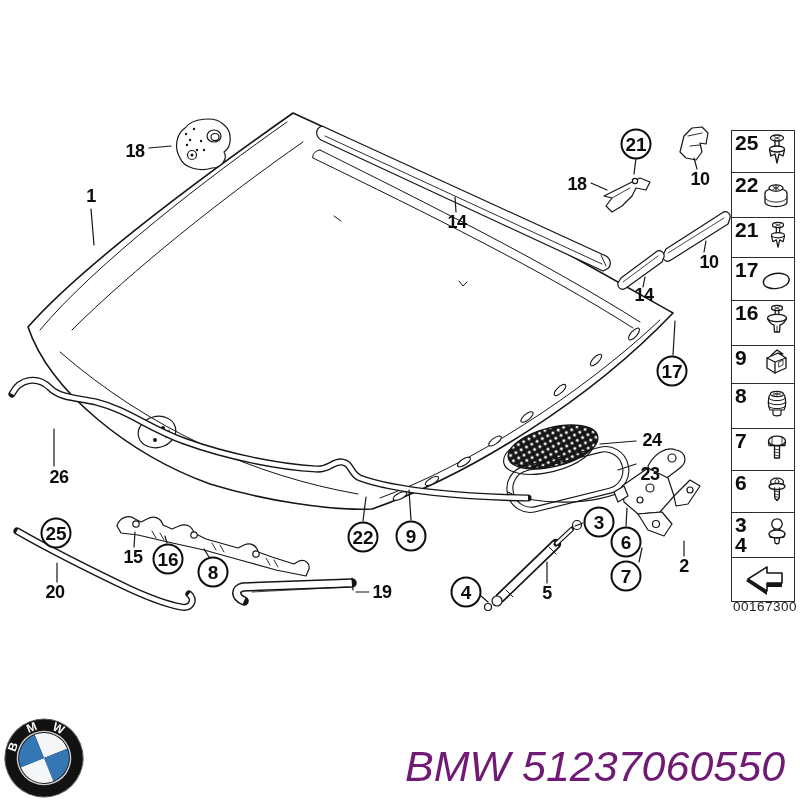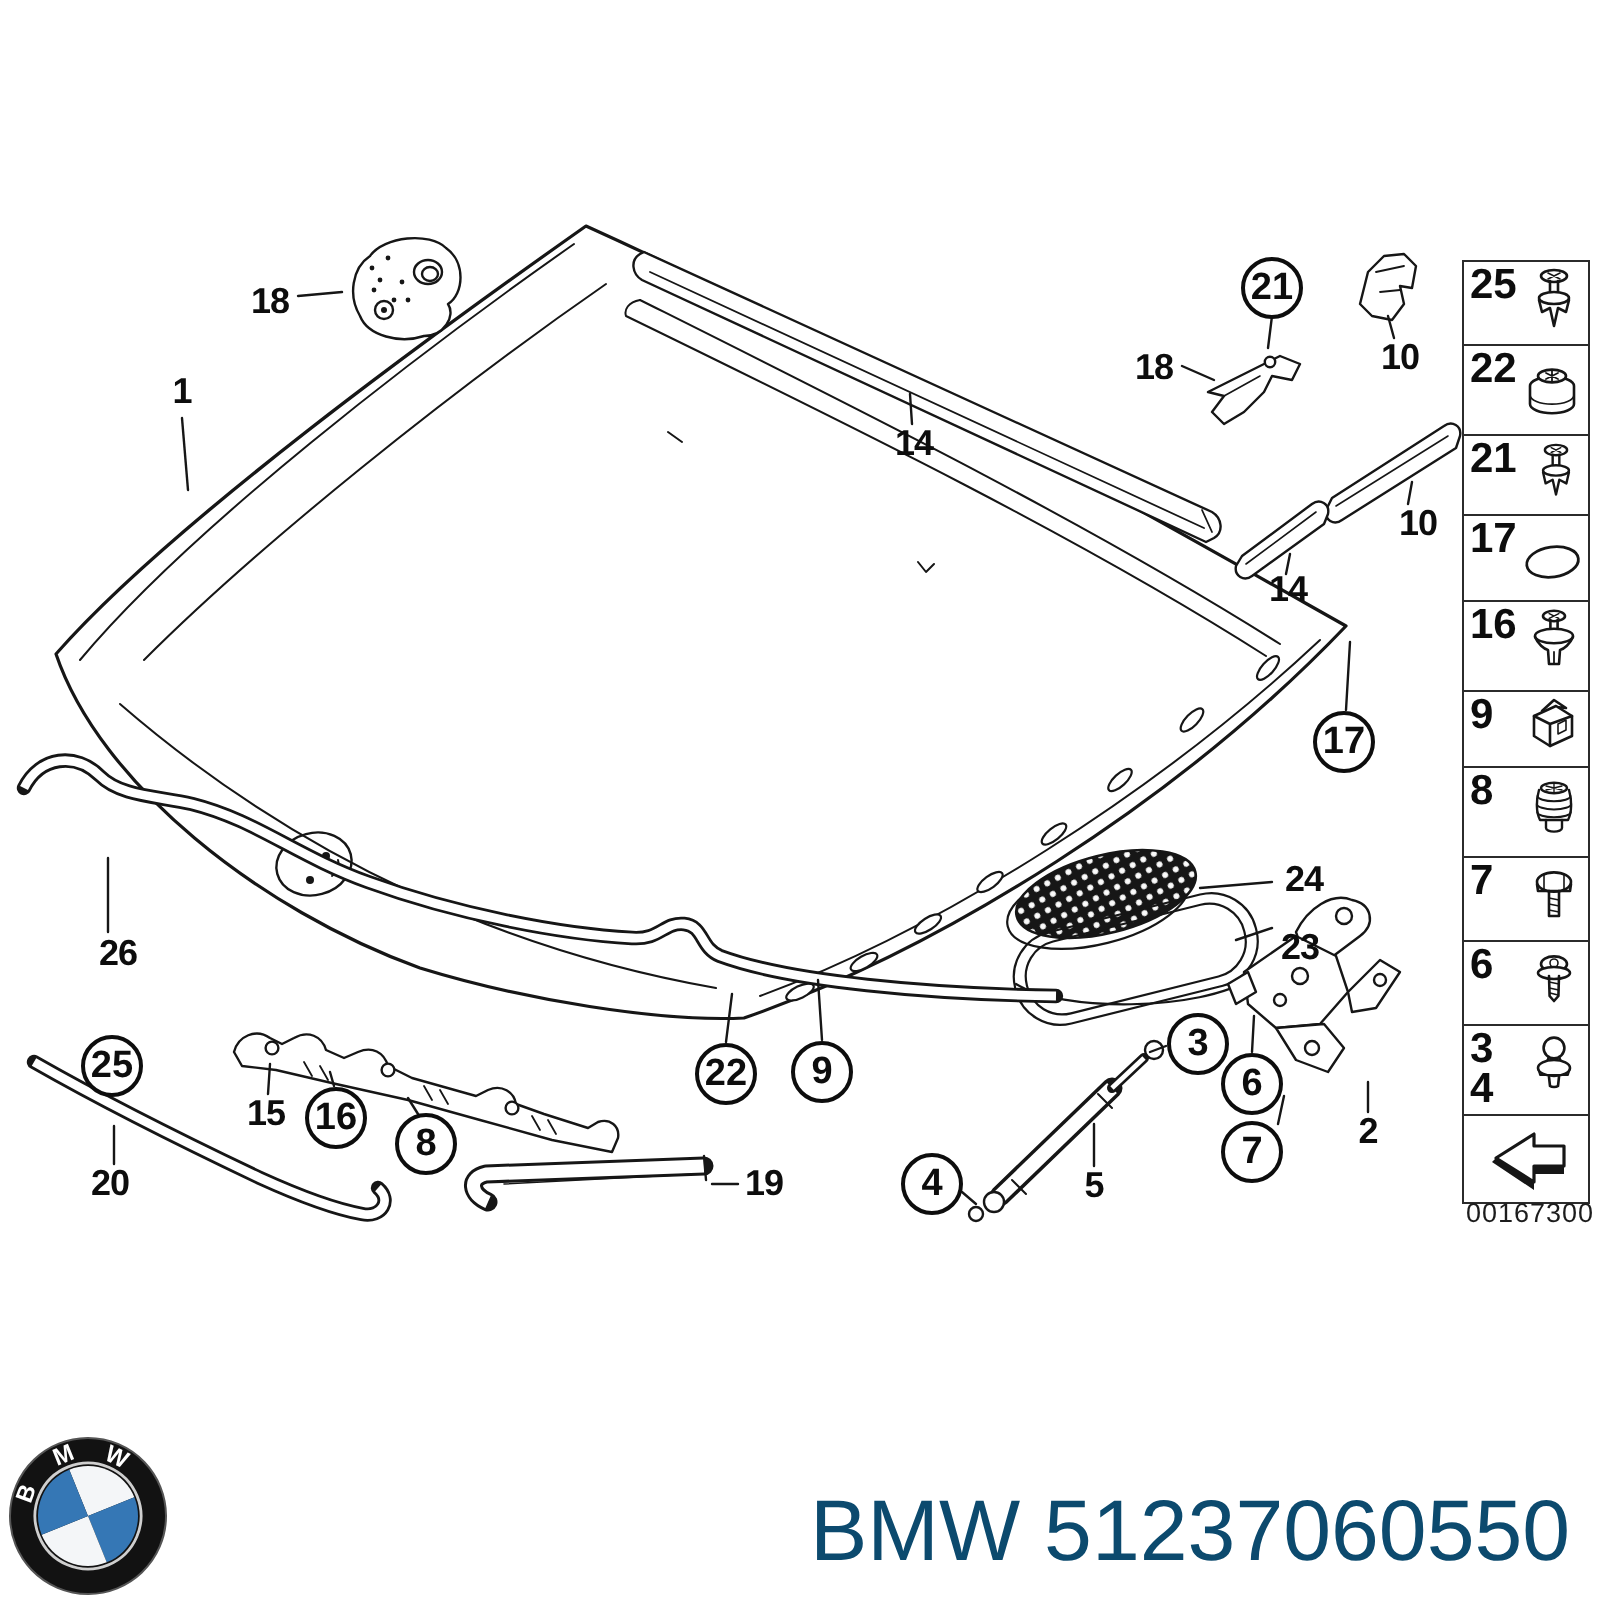--- a/index.html
+++ b/index.html
@@ -13,21 +13,21 @@
         transform:translate(-50%,-50%);display:flex;align-items:center;justify-content:center;
         font-weight:700;font-size:19px;background:#fff;box-sizing:border-box;}
   .sidebar{position:absolute;left:731px;top:130px;width:64px;border:1.3px solid #2b2b2b;
            box-sizing:border-box;background:#fff;}
   .srow{position:relative;border-bottom:1.3px solid #2b2b2b;box-sizing:border-box;}
   .srow:last-child{border-bottom:none;}
   .snum{position:absolute;left:3px;top:0px;font-weight:700;font-size:21px;line-height:23px;}
   .snum2{position:absolute;left:3px;top:20px;font-weight:700;font-size:21px;line-height:23px;}
   .sicon{position:absolute;right:0px;top:50%;transform:translateY(-50%);}
   .code{position:absolute;left:733px;top:599px;font-size:13.5px;letter-spacing:.5px;color:#1c1c1c;}
-  .partnum{position:absolute;left:405px;top:742px;font-size:43px;color:#0c4a6e;white-space:nowrap;}
+  .partnum{position:absolute;left:405px;top:742px;font-size:43px;color:#701a75;white-space:nowrap;font-style:italic;}
   .logo{position:absolute;left:3px;top:714px;}
 </style>
 </head>
 <body>
 
 <div class="canvas">
 
   <svg id="art" width="800" height="800" viewBox="0 0 800 800">
     <defs>
       <pattern id="mesh" width="6" height="6" patternUnits="userSpaceOnUse" patternTransform="rotate(-14)">

